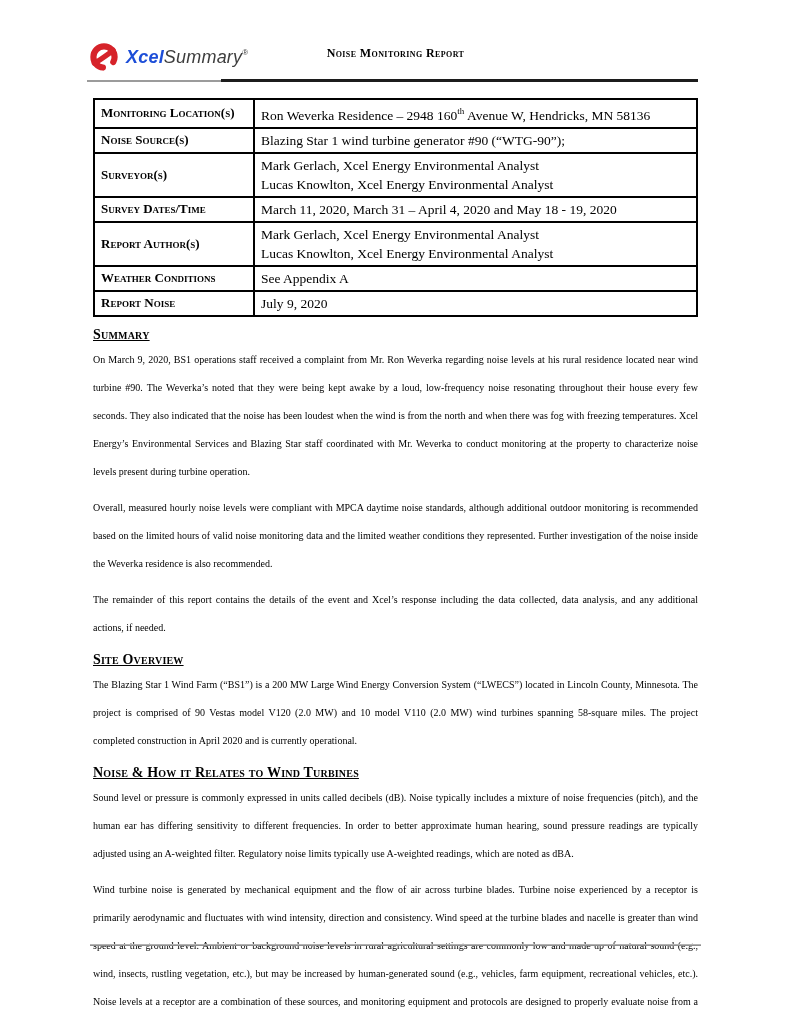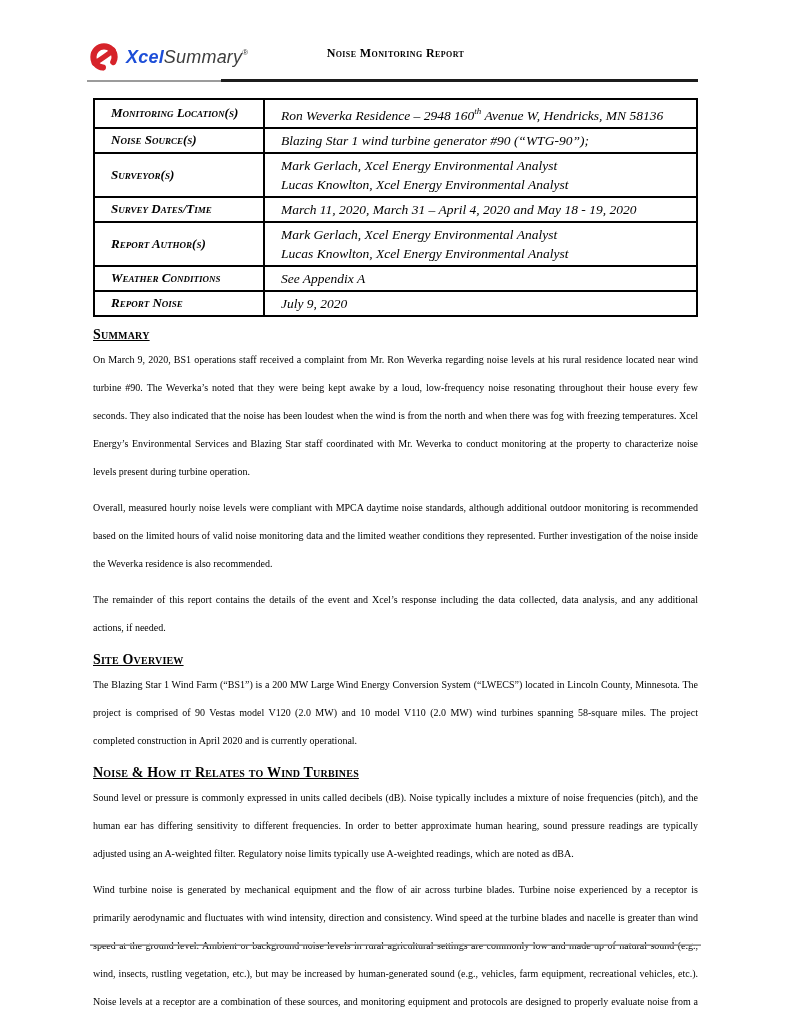--- a/index.html
+++ b/index.html
@@ -71,23 +71,22 @@
 
   
   table.info-table {
     border-collapse: collapse;
     width: 100%;
     margin-top: 16px;
   }
   .info-table td {
     border: 2px solid #000000;
     vertical-align: middle;
-    padding: 2px 9px 2px 16px;
+    padding: 2px 9px 2px 6px;
     line-height: 19px;
-    font-style: italic;
   }
   td.label-cell {
     width: 143px;
     font-weight: 700;
     font-variant: small-caps;
     font-size: 13px;
     line-height: 18px;
   }
   td.value-cell {
     font-size: 13.5px;

